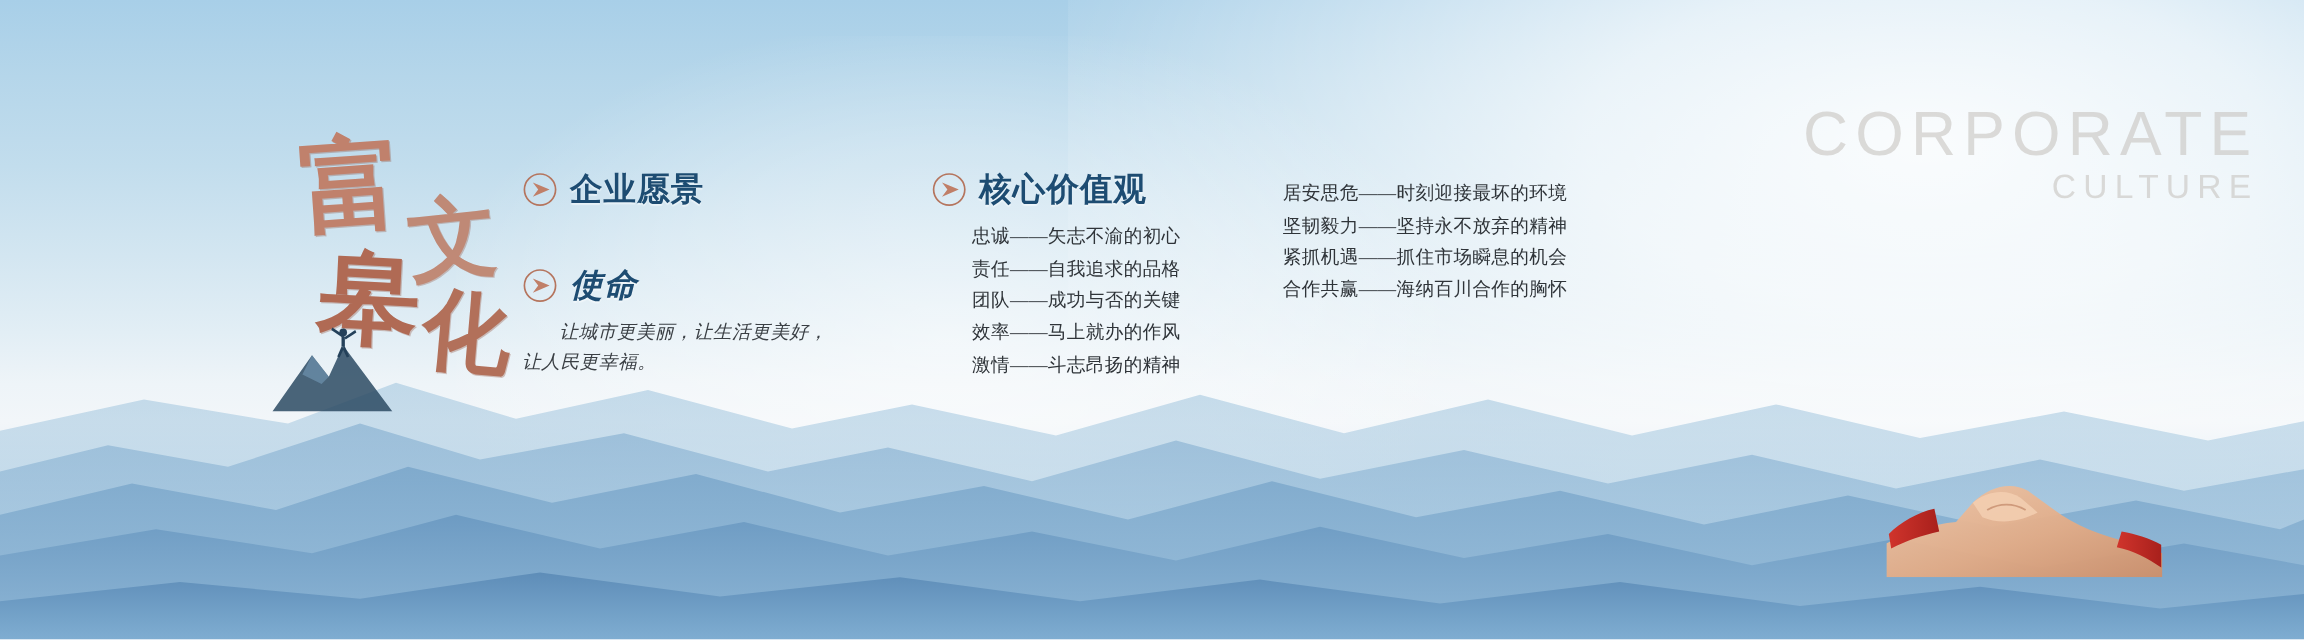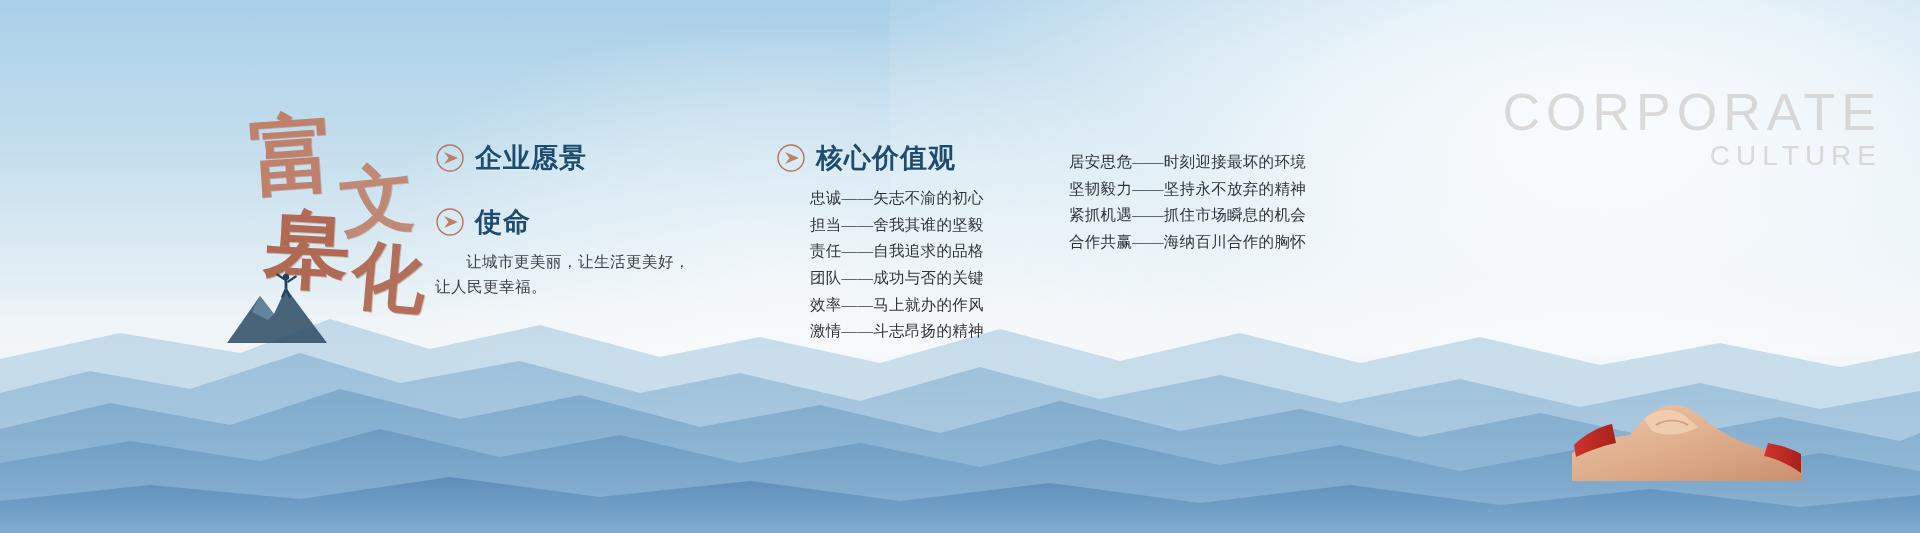--- a/index.html
+++ b/index.html
@@ -134,21 +134,21 @@
   .para {
     margin-top: 9px;
     font-size: 15.5px;
     line-height: 1.62;
     color: #3a3f44;
     text-indent: 2em;
     width: 262px;
     letter-spacing: 0.5px;
   }
 
-  .block-2 { margin-top: 28px; }
+  .block-2 { margin-top: 44px; font-style: italic; }
 
   .vlist {
     margin-top: 9px;
     list-style: none;
     font-family: Liberation Serif, serif;
   }
   .vlist li {
     font-size: 15.5px;
     line-height: 1.72;
     color: #2f3439;
@@ -274,21 +274,20 @@
     <div class="col col-2">
       <div class="head-row">
         <svg class="arrow-icon" viewBox="0 0 30 30">
           <circle cx="15" cy="15" r="13" fill="none" stroke="#b5755e" stroke-width="1.4"></circle>
           <path d="M9,9 L23,15 L9,21 L13.5,15 Z" fill="#c07f68"></path>
         </svg>
         <span class="head-title">核心价值观</span>
       </div>
       <ul class="vlist">
         <li>忠诚——矢志不渝的初心</li>
-        <li>担当——舍我其谁的坚毅</li>
         <li>责任——自我追求的品格</li>
         <li>团队——成功与否的关键</li>
         <li>效率——马上就办的作风</li>
         <li>激情——斗志昂扬的精神</li>
       </ul>
     </div>
 
     <div class="col col-3">
       <ul class="vlist">
         <li>居安思危——时刻迎接最坏的环境</li>

